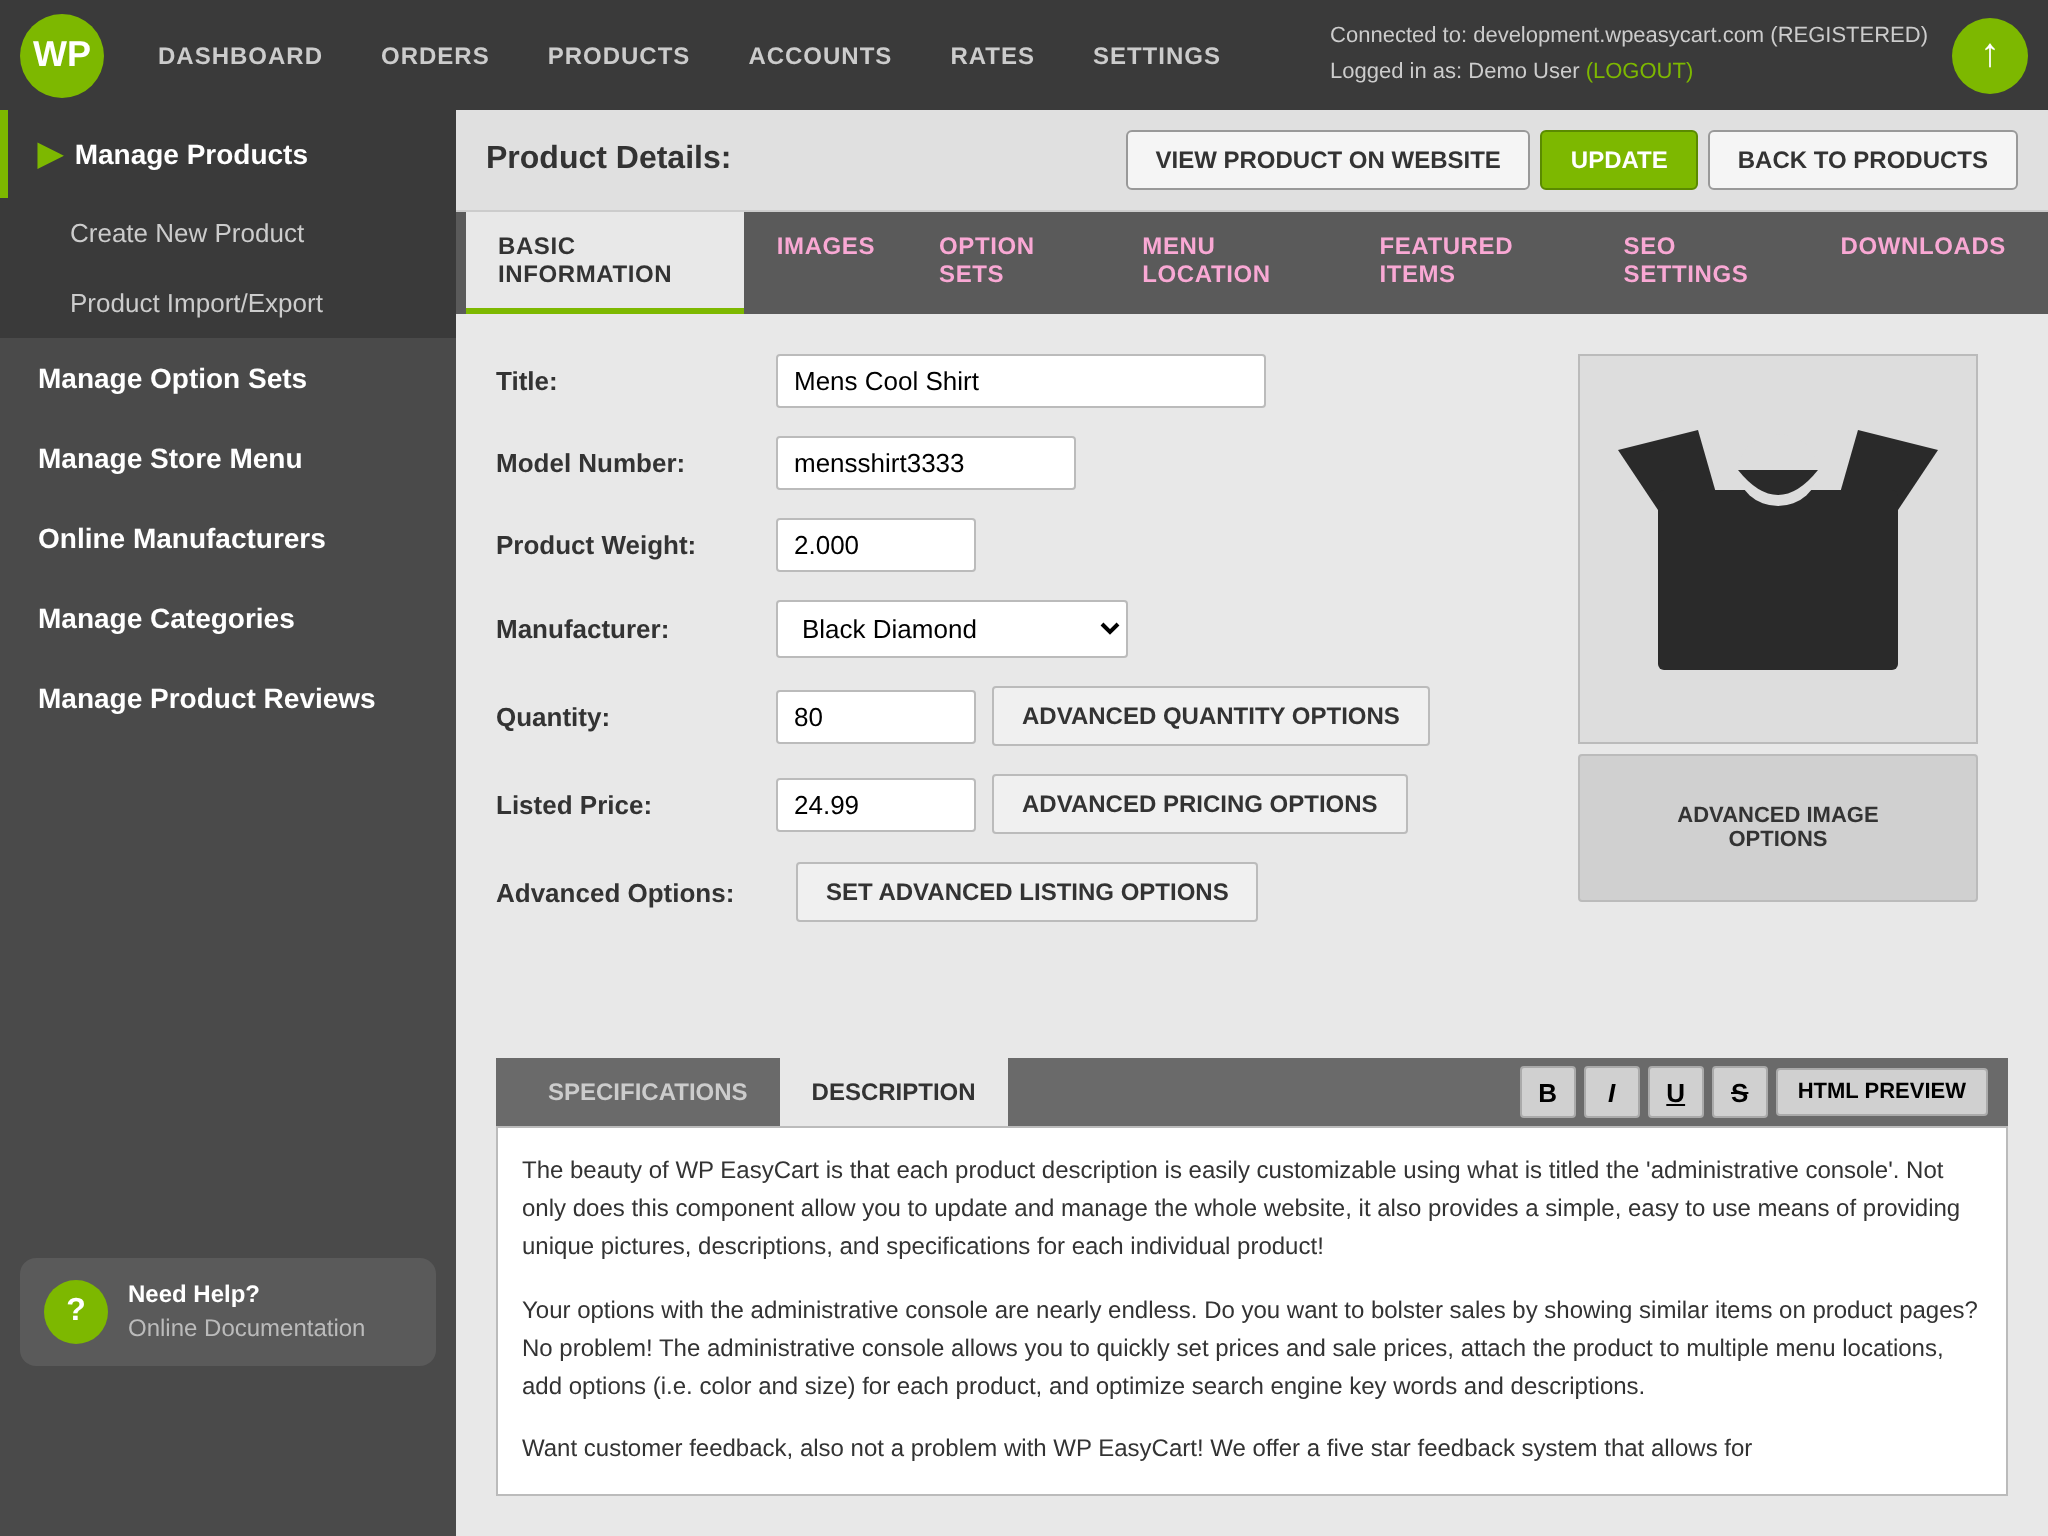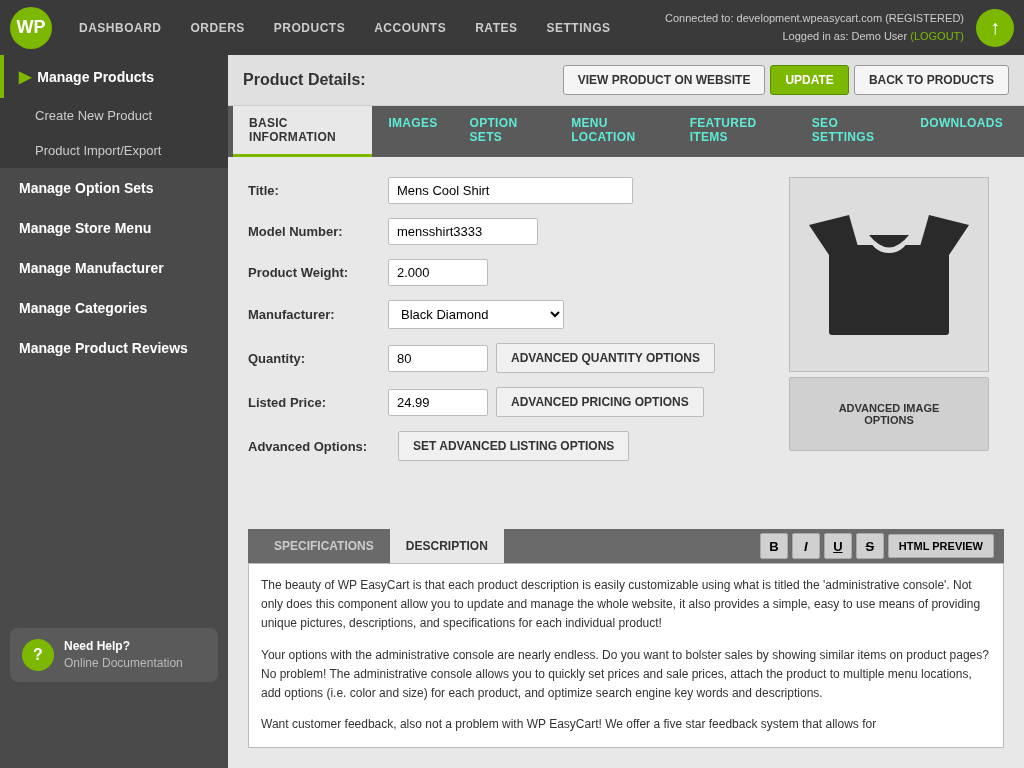--- a/index.html
+++ b/index.html
@@ -28,21 +28,20 @@
       padding: 8px 12px;
       cursor: pointer;
       font-size: 12px;
       font-weight: bold;
       text-transform: uppercase;
       letter-spacing: 0.5px;
     }
     .nav-right {
       color: #ccc;
       font-size: 11px;
-      text-align: right;
       line-height: 1.6;
     }
     .nav-right-icon {
       width: 38px; height: 38px;
       background: #7db800;
       border-radius: 50%;
       display: flex; align-items: center; justify-content: center;
       margin-left: 12px;
       color: white; font-size: 20px;
     }
@@ -137,21 +136,21 @@
       border-color: #5a8a00;
     }
 
     
     .tabs {
       background: #5a5a5a;
       display: flex;
       padding: 0 5px;
     }
     .tab {
-      color: #5eead4;
+      color: #f9a8d4;
       padding: 10px 16px;
       cursor: pointer;
       font-size: 12px;
       font-weight: bold;
       text-transform: uppercase;
       letter-spacing: 0.3px;
       border-bottom: 3px solid transparent;
     }
     .tab.active {
       color: white;
@@ -344,21 +343,21 @@
 
     <div class="sidebar-section">
       <span>Manage Option Sets</span>
     </div>
 
     <div class="sidebar-section">
       <span>Manage Store Menu</span>
     </div>
 
     <div class="sidebar-section">
-      <span>Manage Manufacturer</span>
+      <span>Online Manufacturers</span>
     </div>
 
     <div class="sidebar-section">
       <span>Manage Categories</span>
     </div>
 
     <div class="sidebar-section">
       <span>Manage Product Reviews</span>
     </div>
 

